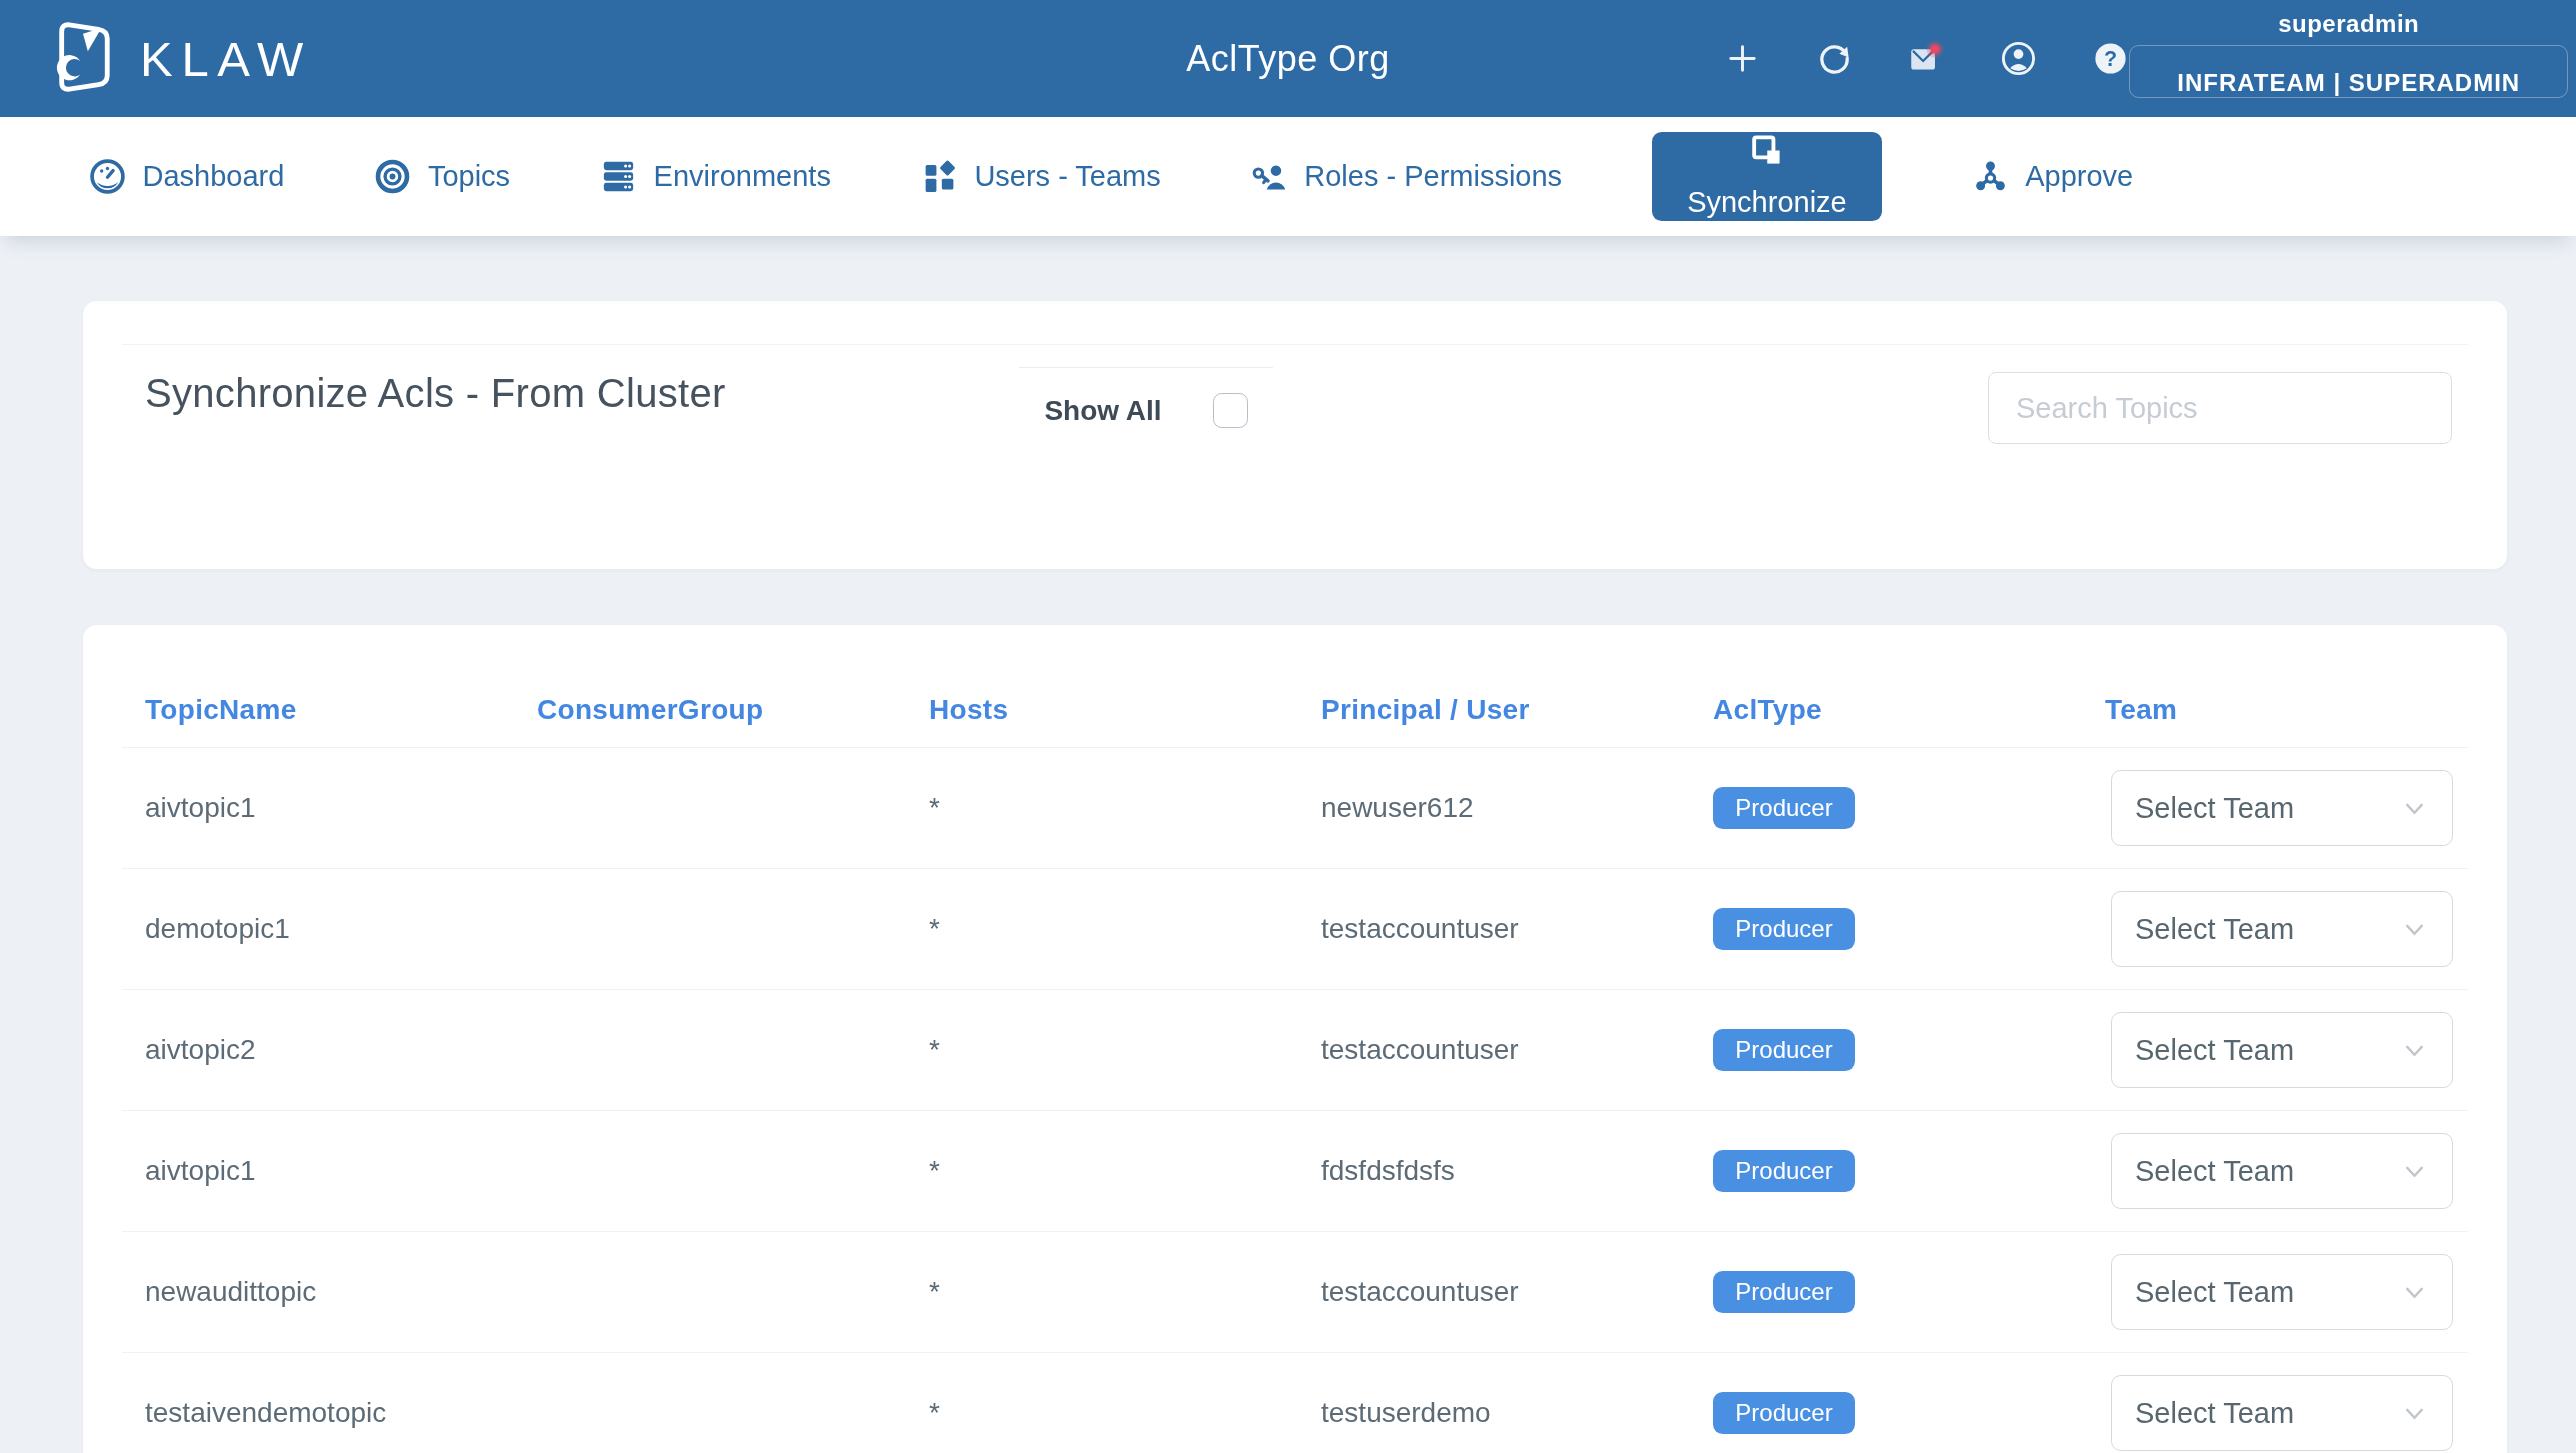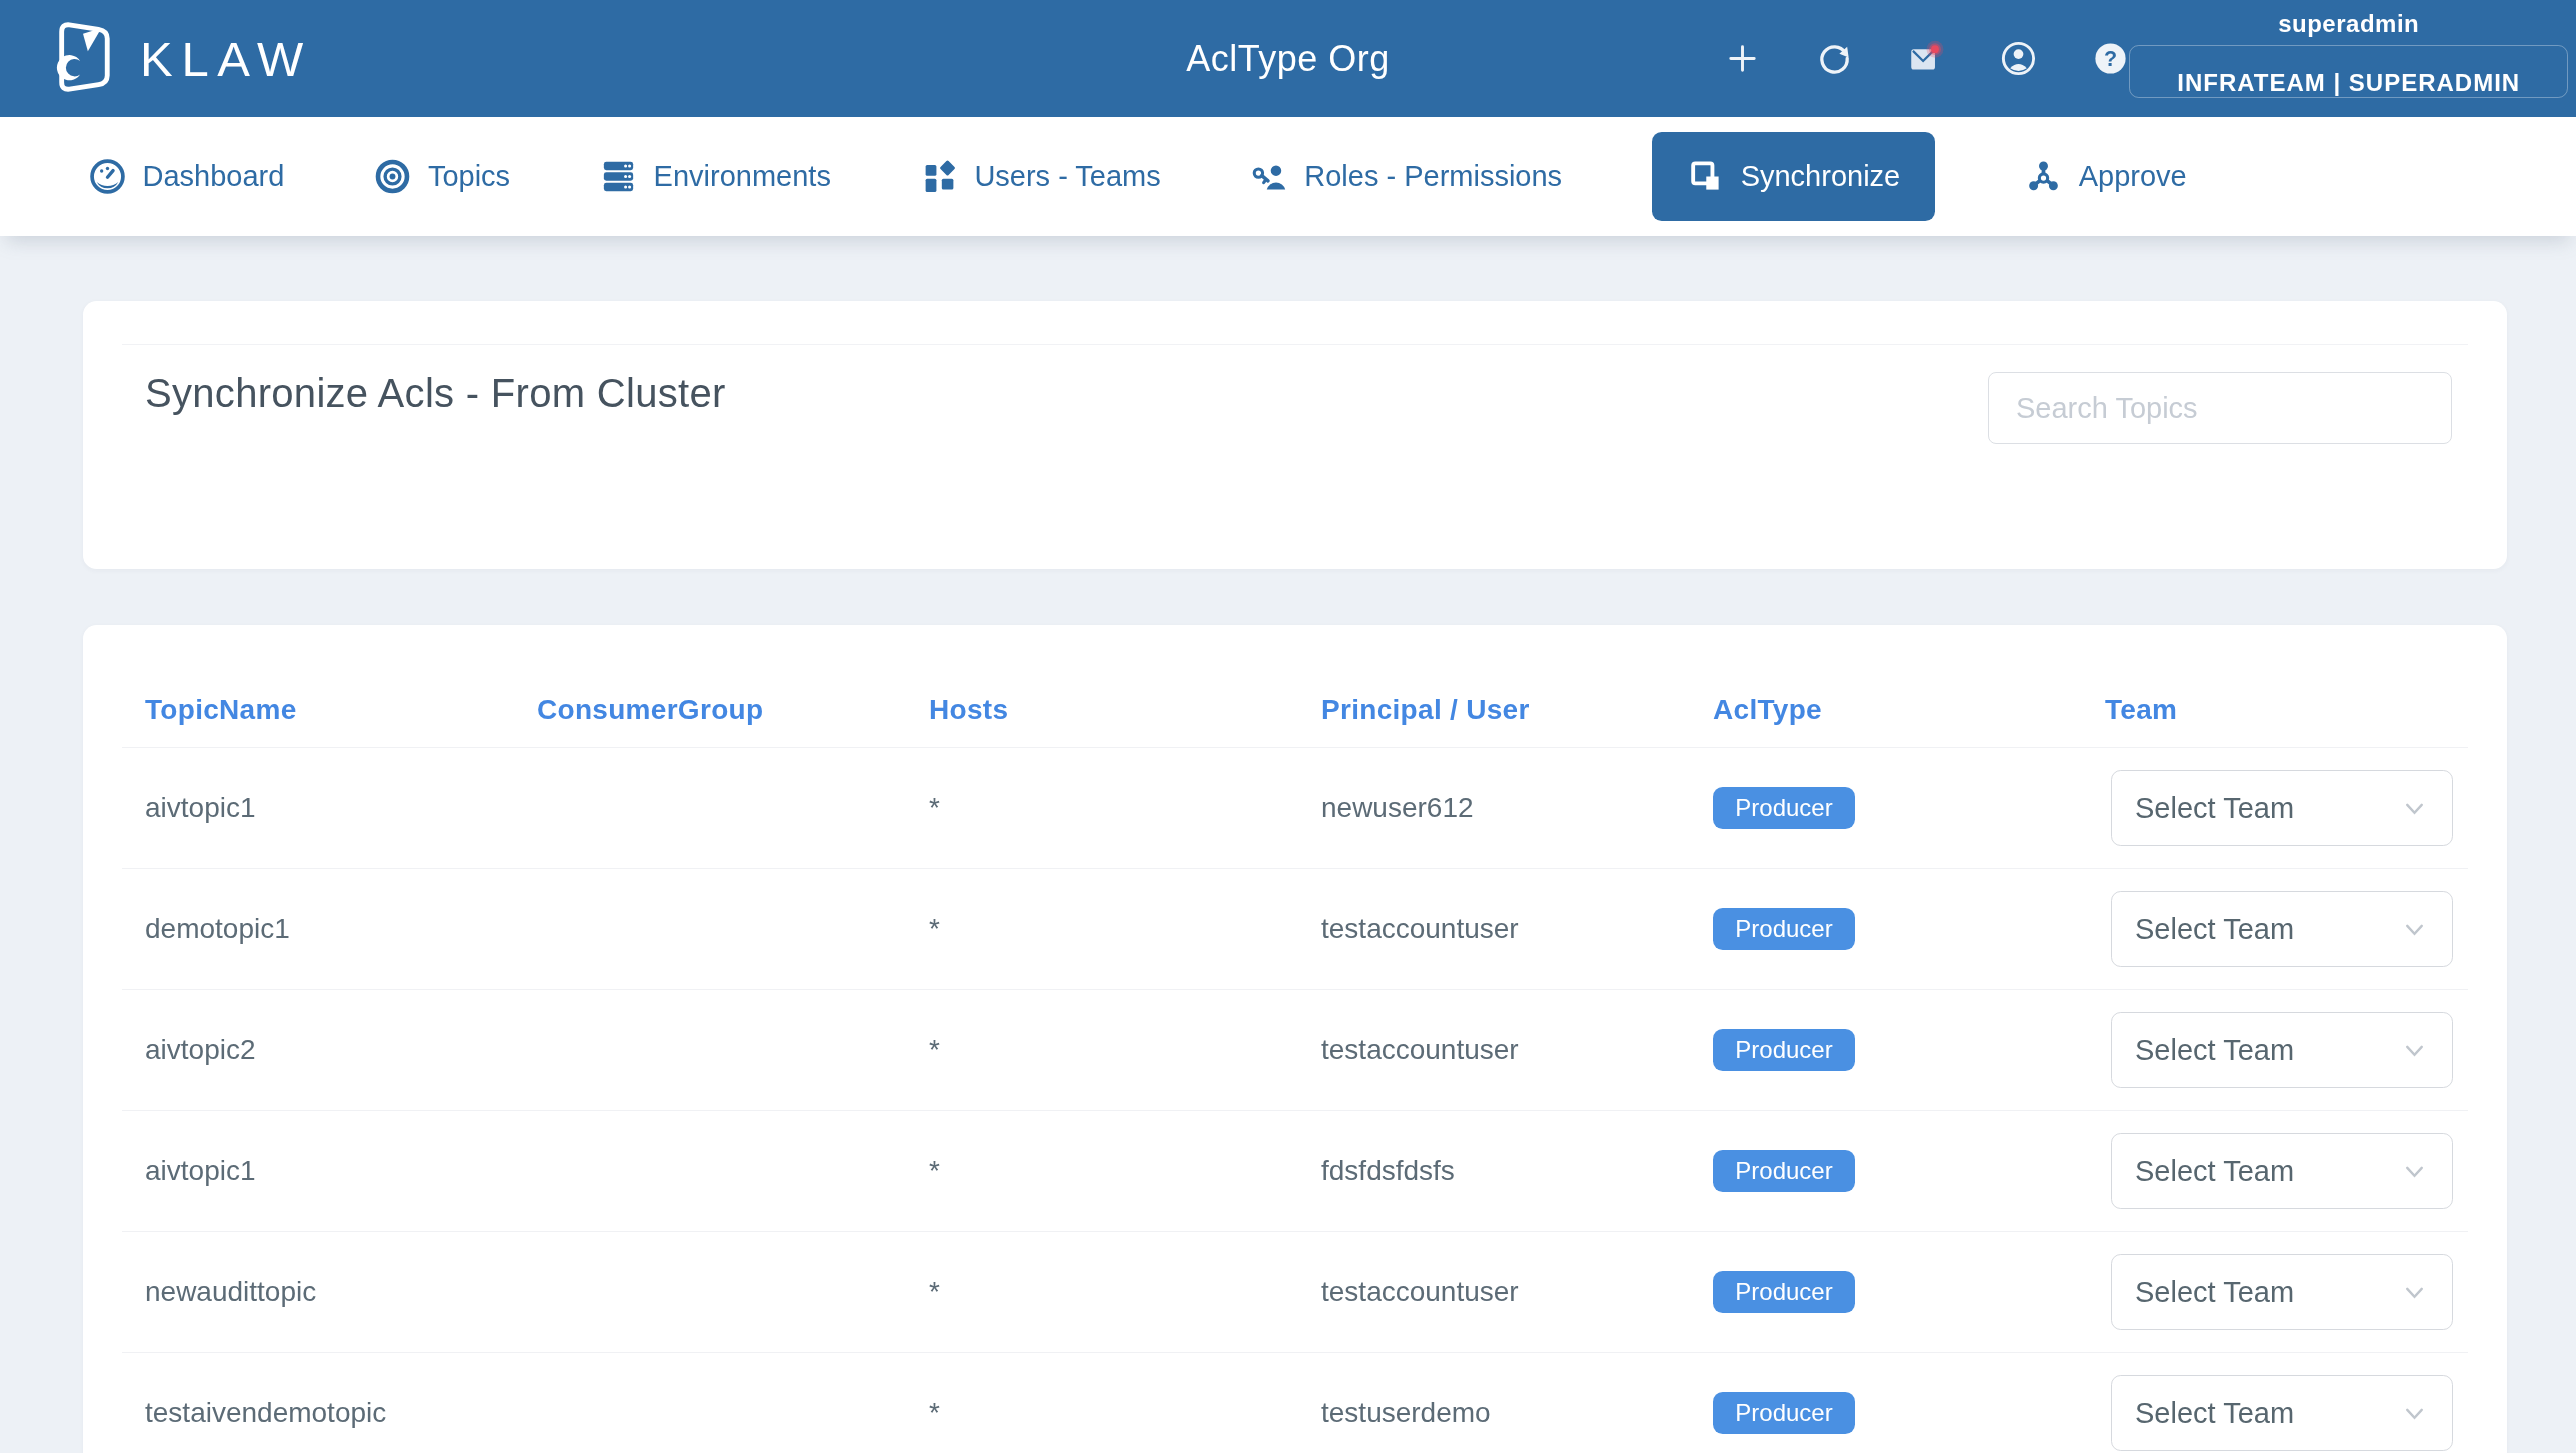--- a/index.html
+++ b/index.html
@@ -21,21 +21,21 @@
   .user-block{position:absolute;right:7.8px;top:9.7px;width:439px;}
   .username{color:#fff;text-align:center;font-size:24px;font-weight:700;letter-spacing:0.5px;}
   .user-select{margin-top:7.8px;height:51px;border:1px solid rgba(255,255,255,.32);border-radius:9.7px;
     display:flex;align-items:flex-end;justify-content:center;color:#fff;font-size:24px;font-weight:700;letter-spacing:1px;cursor:pointer;}
   
   .tabbar{position:absolute;left:0;top:117px;width:2576px;height:119px;background:#ffffff;z-index:9;
     display:flex;align-items:center;padding-left:89px;gap:90px;box-sizing:border-box;
     box-shadow:0 11.7px 17.5px -5.8px rgba(120,134,150,.28);}
   .tab{display:flex;align-items:center;gap:16.5px;color:#2e6ba4;font-size:29px;font-weight:500;cursor:pointer;white-space:nowrap;}
   .tab svg{width:37px;height:37px;flex:0 0 auto;}
-  .tab.active{background:#2e6ba4;color:#fff;border-radius:9.7px;height:89px;padding:0 35px;}
+  .tab.active{background:#2e6ba4;color:#fff;border-radius:9.7px;height:89px;padding:0 35px;flex-direction:column;}
   
   .card{position:absolute;left:83px;width:2424px;background:#fff;border-radius:13.6px;box-shadow:0 1.9px 5.8px rgba(40,60,80,.04);}
   .card1{top:301px;height:268px;}
   .card1-hr{position:absolute;top:43px;left:39px;right:39px;border-top:1.9px solid #f1f2f5;}
   .panel-title{position:absolute;left:62px;top:70px;font-size:40px;color:#46535f;font-weight:500;letter-spacing:0.3px;}
   .showall{position:absolute;left:936px;top:66px;width:254px;border-top:1.9px solid #eaecef;
     padding-top:25px;display:flex;align-items:center;justify-content:center;gap:51px;}
   .showall-label{font-size:28px;font-weight:600;color:#3e4a55;}
   .checkbox{width:35px;height:35px;border:1.9px solid #b6bec7;border-radius:8.7px;background:#fff;box-sizing:border-box;cursor:pointer;}
   .select-box{display:flex;align-items:center;justify-content:space-between;box-sizing:border-box;
@@ -192,20 +192,24 @@
       <circle cx="18.4" cy="18" r="2.9" fill="currentColor"></circle>
     </svg>
     <span>Approve</span>
   </div>
 </div>
 
 <div class="card card1">
   <div class="card1-hr"></div>
   <div class="panel-title">Synchronize Acls - From Cluster</div>
 
+  <div class="showall">
+    <span class="showall-label">Show All</span>
+    <span class="checkbox"></span>
+  </div>
 
 
   <div class="search-wrap">
     <input type="text" placeholder="Search Topics" style="">
   </div>
 </div>
 
 <div class="card card2">
   <div class="tbl">
     <div class="thead">

